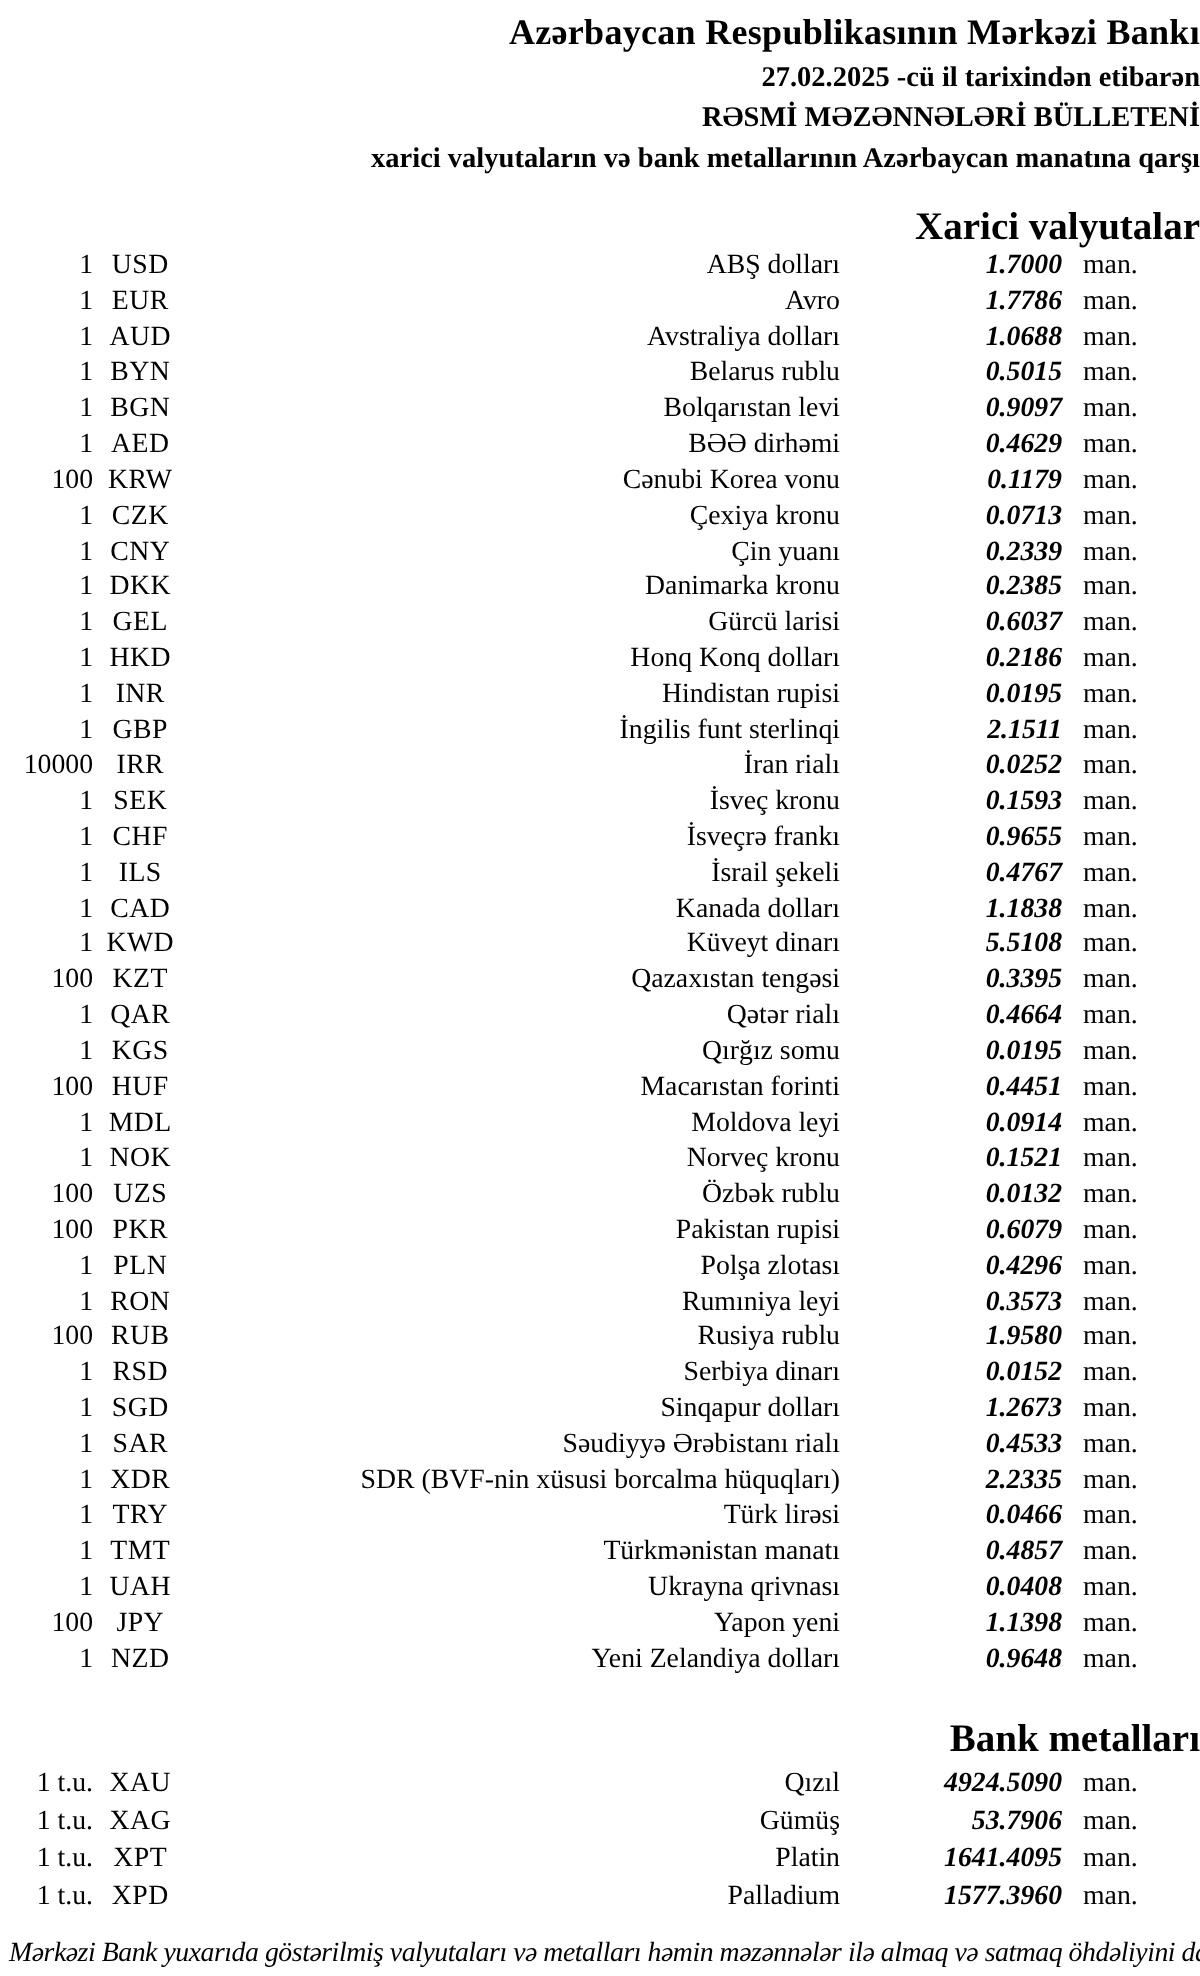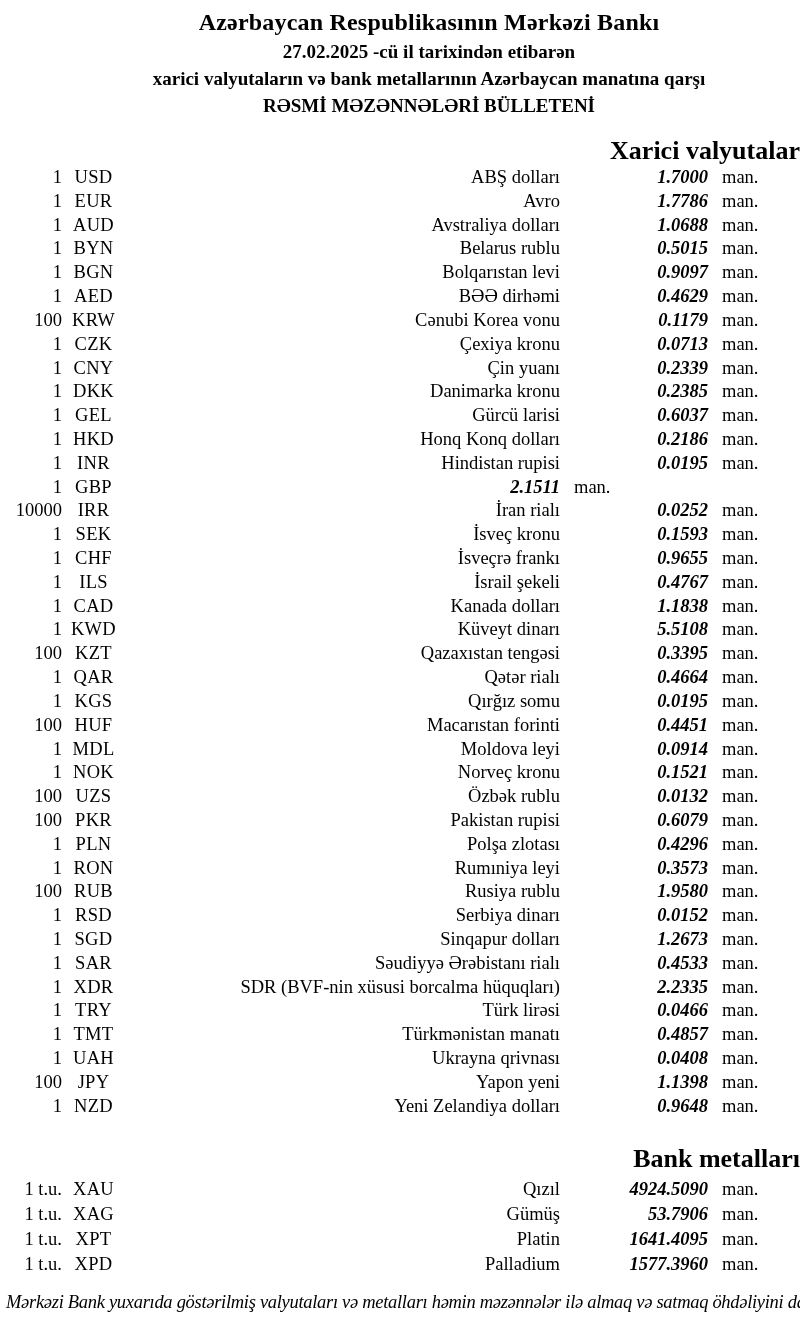--- a/index.html
+++ b/index.html
@@ -6,21 +6,21 @@
   .page {
     position: relative;
     width: 800px;
     height: 1317px;
     background: #ffffff;
     color: #000000;
     font-family: "Liberation Serif", "DejaVu Serif", serif;
     overflow: hidden;
   }
   .header {
-    text-align: center;
+    text-align: right;
     padding-left: 58px;   
     padding-top: 6px;
   }
   .title {
     margin: 0;
     font-size: 24px;
     font-weight: bold;
     line-height: 32px;
     letter-spacing: 0.2px;
   }
@@ -62,22 +62,22 @@
   }
 </style>
 </head>
 <body>
 
 <div class="page">
 
   <div class="header">
     <h1 class="title">Azərbaycan Respublikasının Mərkəzi Bankı</h1>
     <div class="subline">27.02.2025 -cü il tarixindən etibarən</div>
+    <div class="subline">RƏSMİ MƏZƏNNƏLƏRİ BÜLLETENİ</div>
     <div class="subline">xarici valyutaların və bank metallarının Azərbaycan manatına qarşı</div>
-    <div class="subline">RƏSMİ MƏZƏNNƏLƏRİ BÜLLETENİ</div>
   </div>
 
   <div class="section-heading">Xarici valyutalar</div>
 
   <div class="rows rows-currencies" id="currency-rows">
   <div class="row">
     <span class="qty">1</span>
     <span class="code">USD</span>
     <span class="name">ABŞ dolları</span>
     <span class="rate">1.7000</span>
@@ -176,20 +176,21 @@
     <span class="qty">1</span>
     <span class="code">INR</span>
     <span class="name">Hindistan rupisi</span>
     <span class="rate">0.0195</span>
     <span class="unit">man.</span>
   </div>
 
   <div class="row">
     <span class="qty">1</span>
     <span class="code">GBP</span>
+    <span class="name">İngilis funt sterlinqi</span>
     <span class="rate">2.1511</span>
     <span class="unit">man.</span>
   </div>
 
   <div class="row">
     <span class="qty">10000</span>
     <span class="code">IRR</span>
     <span class="name">İran rialı</span>
     <span class="rate">0.0252</span>
     <span class="unit">man.</span>

